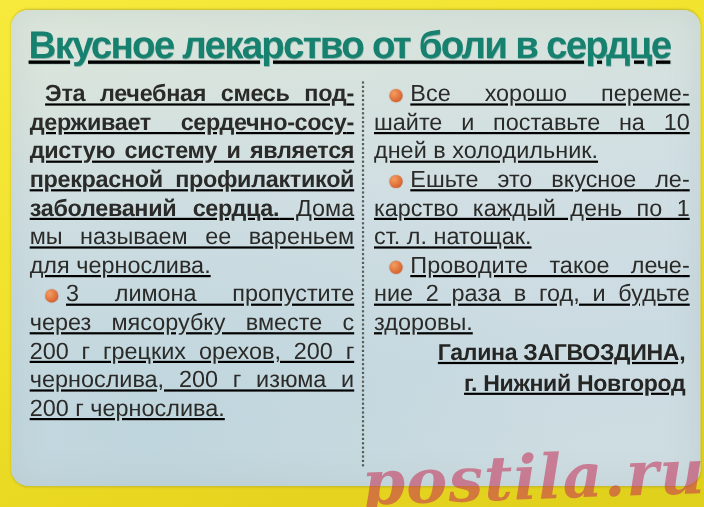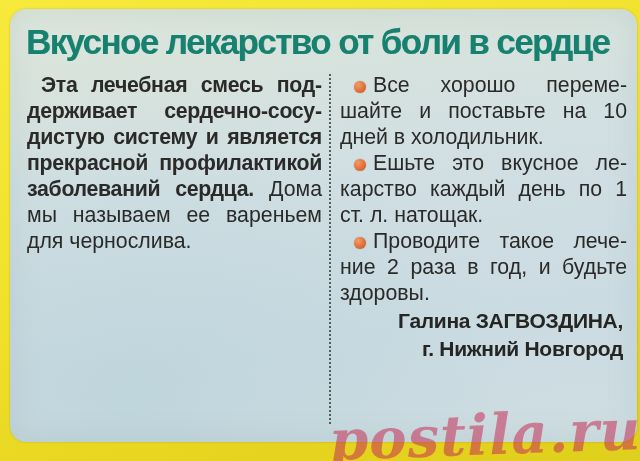--- a/index.html
+++ b/index.html
@@ -12,20 +12,21 @@
     position: absolute; inset: 0;
     background: linear-gradient(160deg, #f7ea3c 0%, #f0e12a 45%, #e6d31f 80%, #ded01c 100%);
   }
   .card {
     position: absolute; left: 10px; top: 9px; right: 3px; bottom: 19px;
     border-radius: 16px;
     background:
       radial-gradient(ellipse at 20% 90%, rgba(176,206,214,0.45), rgba(176,206,214,0) 55%),
       linear-gradient(172deg, #dde7dc 0%, #d8e3dc 14%, #d1dfe3 42%, #cbdbe2 72%, #cedde1 100%);
     box-shadow: inset 0 0 30px rgba(130,150,145,0.18), 0 0 2px rgba(120,110,30,0.4);
+    text-decoration: underline;
   }
   .title {
     margin: 0; padding: 13px 10px 4px 16px;
     font-size: 35px; font-weight: bold; letter-spacing: -1.6px;
     color: #17816f;
     text-shadow: 0.4px 0.4px 0 rgba(10,90,80,0.35);
     white-space: nowrap;
   }
   .columns {
     display: flex; align-items: stretch;
@@ -72,20 +73,21 @@
 </head>
 <body>
 
 <div class="page">
   <div class="card">
     <h1 class="title">Вкусное лекарство от боли в сердце</h1>
     <div class="columns">
 
       <div class="col left">
         <p class="intro"><strong>Эта лечебная смесь под­держивает сердечно-сосу­дистую систему и являет­ся прекрасной профилак­тикой заболеваний серд­ца.</strong><span> Дома мы называем ее вареньем для чернослива.</span></p>
+        <p class="bullet"><span class="dot"></span><span>3 лимона пропустите через мясорубку вместе с 200 г грецких орехов, 200 г чернослива, 200 г изюма и 200 г чернослива.</span></p>
       </div>
 
       <div class="divider"></div>
 
       <div class="col right">
         <p class="bullet"><span class="dot"></span><span>Все хорошо переме­шайте и поставьте на 10 дней в холодильник.</span></p>
         <p class="bullet"><span class="dot"></span><span>Ешьте это вкусное ле­карство каждый день по 1 ст. л. натощак.</span></p>
         <p class="bullet"><span class="dot"></span><span>Проводите такое лече­ние 2 раза в год, и будьте здоровы.</span></p>
         <p class="sig">
           <span>Галина ЗАГВОЗДИНА,</span>

